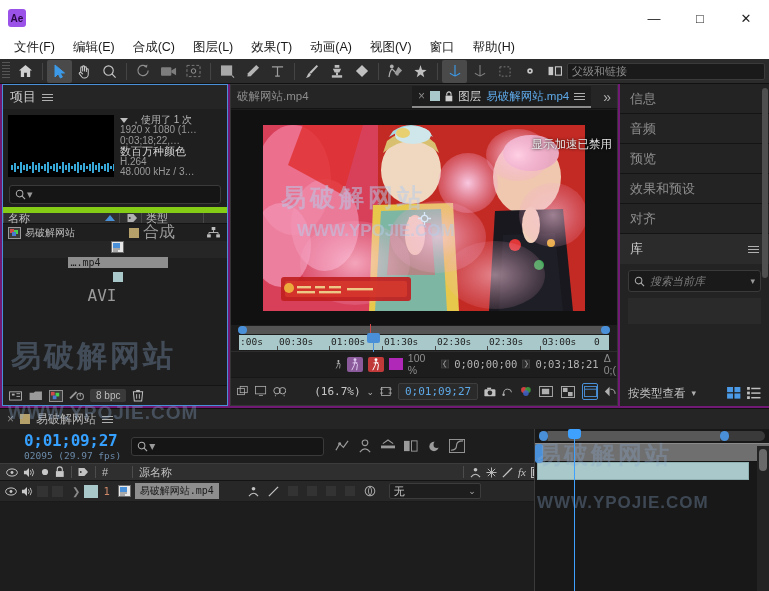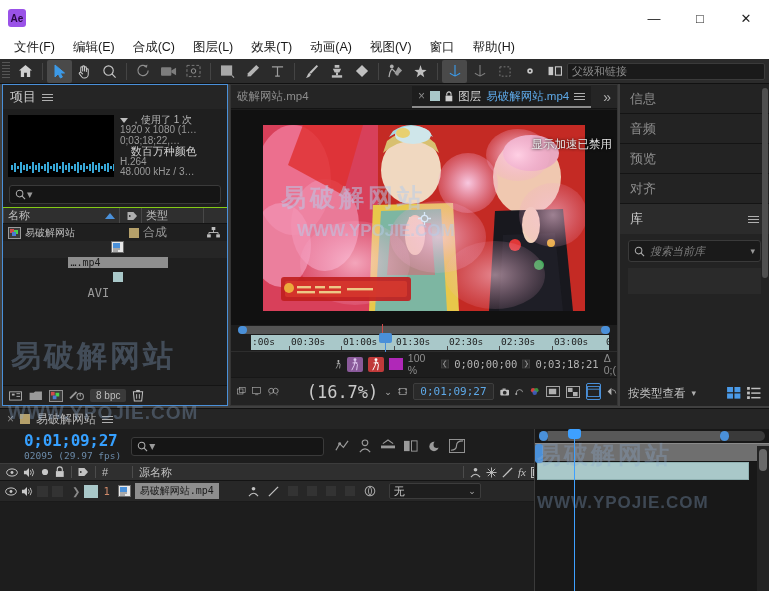--- a/index.html
+++ b/index.html
@@ -2,21 +2,21 @@
 <html><head>
 <meta charset="utf-8">
 <style>
   * { box-sizing: border-box; margin:0; padding:0; }
   html,body { width:769px; height:591px; overflow:hidden; }
   body {
     font-family: "Liberation Sans", "DejaVu Sans", sans-serif;
     background:#1e1e1e; color:#c8c8c8; font-size:12px;
     -webkit-font-smoothing:antialiased;
   }
-  .app { position:relative; width:769px; height:457px; background:#404040; }
+  .app { position:relative; width:769px; height:457px; background:#701a75; }
 
   
   .titlebar {
     height:36px; background:#ffffff; display:flex; align-items:center;
     padding-left:8px; position:relative;
   }
   .ae-logo {
     width:18px; height:18px; border-radius:3px; background:#9a52e8;
     color:#2a0845; font-size:10px; font-weight:bold; display:flex;
     align-items:center; justify-content:center; margin-right:8px;
@@ -74,30 +74,30 @@
   .hamburger span { display:block; width:11px; height:1px; background:#b0b0b0; }
   .proj-preview { display:flex; padding:6px 5px 4px 5px; gap:6px; }
   .thumb {
     width:106px; height:62px; background:#000; position:relative; overflow:hidden;
     flex-shrink:0;
   }
   .waveform { position:absolute; bottom:3px; left:2px; right:2px; height:13px; }
   .proj-meta { font-size:10px; line-height:10.4px; color:#9a9a9a; overflow:hidden; }
   .proj-meta .row { white-space:nowrap; }
   .proj-meta .used { color:#b9b9b9; }
-  .proj-meta .color { color:#d4d4d4; font-size:11px;text-align:right; }
+  .proj-meta .color { color:#d4d4d4; font-size:11px; }
 
   .proj-search {
     margin:4px 6px 3px 6px; height:19px; background:#151515;
     border:1px solid #3a3a3a; border-radius:3px; display:flex; align-items:center;
     padding:0 5px; color:#777; font-size:11px;
   }
   .proj-cols {
     height:17px; background:#2f2f2f; display:flex; align-items:flex-start;
-    font-size:11px; color:#bdbdbd; border-top:1px solid #84cc16;
+    font-size:11px; color:#bdbdbd; border-top:6px solid #84cc16;
     border-bottom:1px solid #141414;
   }
   .proj-cols .c { display:flex; align-items:center; border-left:1px solid #484848;
     padding-left:4px; height:100%; }
   .col-name { width:116px; justify-content:space-between; padding-right:4px; }
   .col-tag { width:22px; justify-content:center; }
   .col-type { width:62px; }
   .col-x { flex:1; }
   .sort-caret { width:0;height:0;border-left:5px solid transparent;
     border-right:5px solid transparent;border-bottom:6px solid #4a90d9; }
@@ -105,21 +105,21 @@
   .proj-row {
     height:17px; display:flex; align-items:center; font-size:11px;
     padding-left:5px; gap:4px;
   }
   .proj-row.alt { background:#262626;flex-direction:column; }
   .row-icon { width:13px; height:12px; flex-shrink:0; }
   .row-label { width:100px; color:#bcbcbc; font-family:"DejaVu Sans Mono", monospace;
     font-size:10px; }
   .row-label.sel { background:#8e8e8e; color:#1c1c1c; padding:0 3px; }
   .sw { width:10px;height:10px; flex-shrink:0; }
-  .row-type { width:60px; color:#9a9a9a; font-size:12px;
+  .row-type { width:60px; color:#9a9a9a; font-size:16px;
     font-family:"DejaVu Sans Mono", monospace; }
 
   .proj-footer {
     position:absolute; bottom:0; left:0; right:0; height:20px; background:#232323;
     display:flex; align-items:center; gap:6px; padding:0 6px;
     border-top:1px solid #141414;
   }
   .bpc { background:#3a3a3a; border-radius:2px; padding:1px 6px; font-size:10px;
     color:#bdbdbd; }
 
@@ -157,42 +157,42 @@
     margin:-6px 0 0 -6px; z-index:4; }
 
   .comp-timebar { position:absolute; left:0; right:0; bottom:55px; height:25px; }
   .scroll-track { height:8px; background:#3a3a3a; margin:1px 8px 0 8px;
     border-radius:4px; position:relative; }
   .scroll-thumb { position:absolute; left:0; right:0; top:0; bottom:0;
     background:#555; border-radius:4px;}
   .scroll-end { position:absolute; width:9px; height:8px; border-radius:4px;
     background:#4a90d9; top:0;}
   .ruler {
-    height:15px; margin:1px 8px 0 20px; background:#a9c8c9; position:relative;
+    height:15px; margin:1px 8px 0 8px; background:#a9c8c9; position:relative;
     color:#1e1e1e; font-size:9.5px; font-family:"DejaVu Sans Mono", monospace;
   }
   .ruler .tick { position:absolute; top:1px; }
   .ruler-line { position:absolute; bottom:0; width:1px; height:4px; background:#4a4a4a;}
   .cti {
     position:absolute; top:-2px; width:13px; height:17px; z-index:3;
   }
   .cti .head { width:13px; height:10px; background:#4a90d9; border-radius:2px; }
   .cti .line { width:1px; height:9px; background:#4a90d9; margin:0 auto; }
 
   .comp-ctrls1 {
     position:absolute; left:0; right:0; bottom:29px; height:25px;
     display:flex; align-items:center; gap:5px; padding-left:104px;
     font-size:10.5px; color:#8f8f8f; border-top:1px solid #2d2d2d;
   }
   .comp-ctrls2 {
     position:absolute; left:0; right:0; bottom:0; height:28px; background:#232323;
     display:flex; align-items:center; gap:6px; padding-left:6px;
     font-size:11px; color:#c0c0c0; border-top:1px solid #171717;
   }
-  .mag-val { color:#c9c9c9; font-size:17px; font-family:"DejaVu Sans Mono",monospace;margin-left:22px;}
+  .mag-val { color:#c9c9c9; font-size:11px; font-family:"DejaVu Sans Mono",monospace;margin-left:22px;}
   .time-field {
     background:#2a2a2a; border:1px solid #3e3e3e; border-radius:2px;
     padding:1px 6px; color:#5ea9e8; font-family:"DejaVu Sans Mono",monospace;
     font-size:11px;
   }
   .tool-sq { width:19px;height:17px; display:flex;align-items:center;justify-content:center;}
   .tool-sq.on { border:1px solid #4a90d9; border-radius:2px; }
 
   
   .right-dock {
@@ -810,20 +810,21 @@
             <path d="M1 7 L7 1 L7 13 Z" fill="#b0b0b0"></path>
             <path d="M8 4 Q14 4 14 10" stroke="#b0b0b0" stroke-width="1.2" fill="none"></path>
           </svg>
       </div>
     </div>
 
     <div class="right-dock">
       <div class="dock-item">信息</div>
       <div class="dock-item">音频</div>
       <div class="dock-item">预览</div>
+      <div class="dock-item">效果和预设</div>
       <div class="dock-item">对齐</div>
 
       <div class="dock-header">
         <span>库</span>
         <span class="hamburger">
             <span></span>
             <span></span>
             <span></span>
           </span>
       </div>

